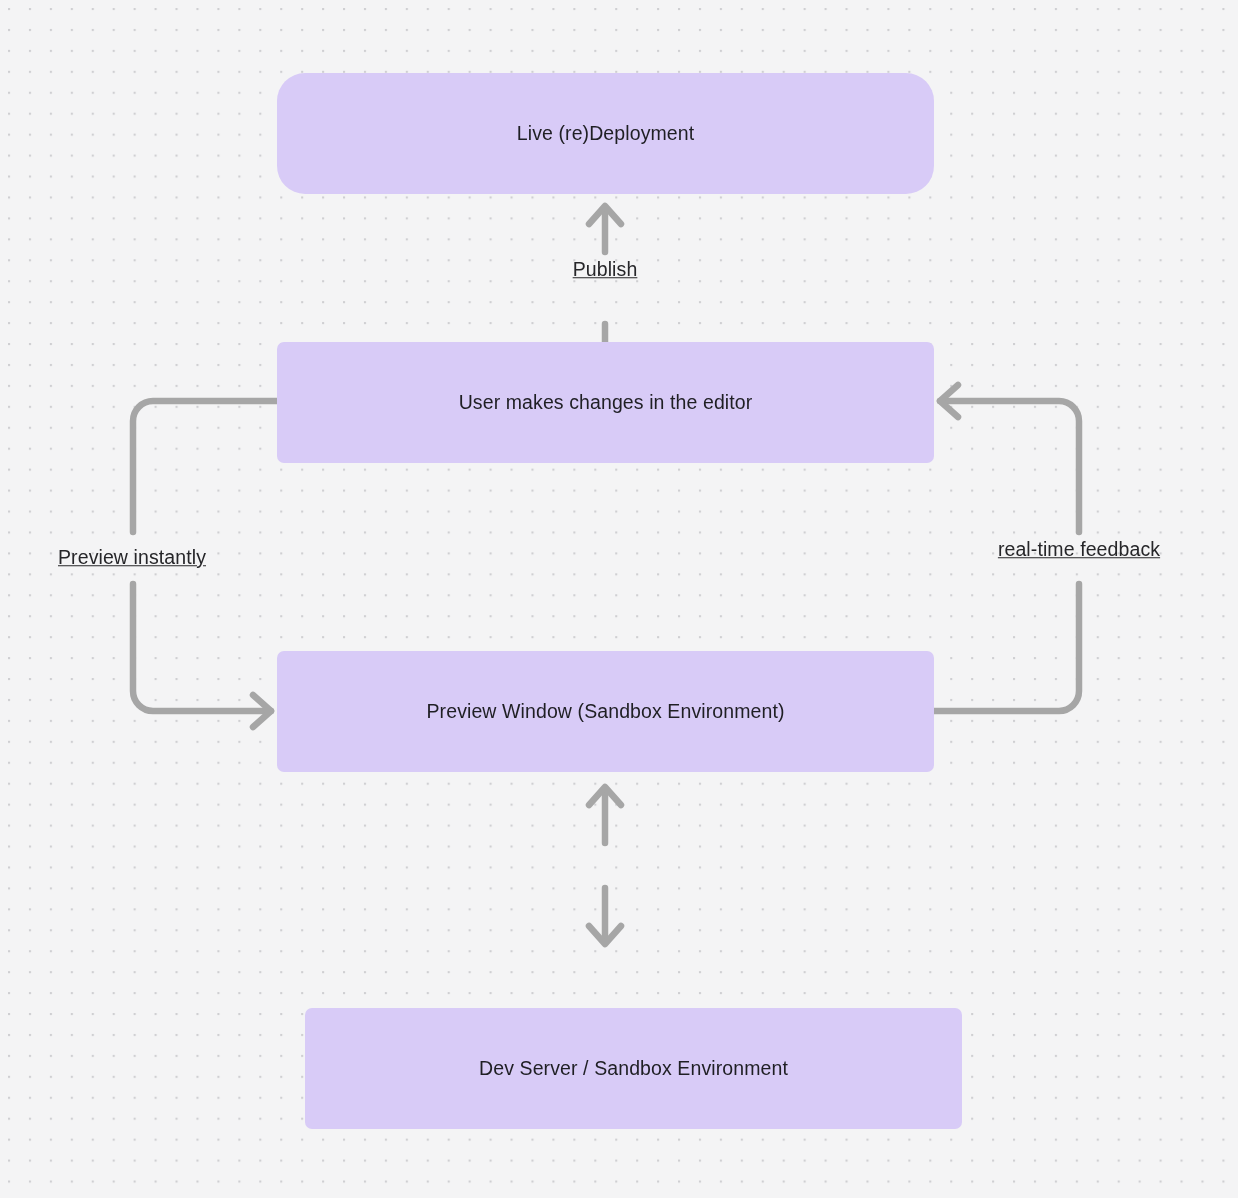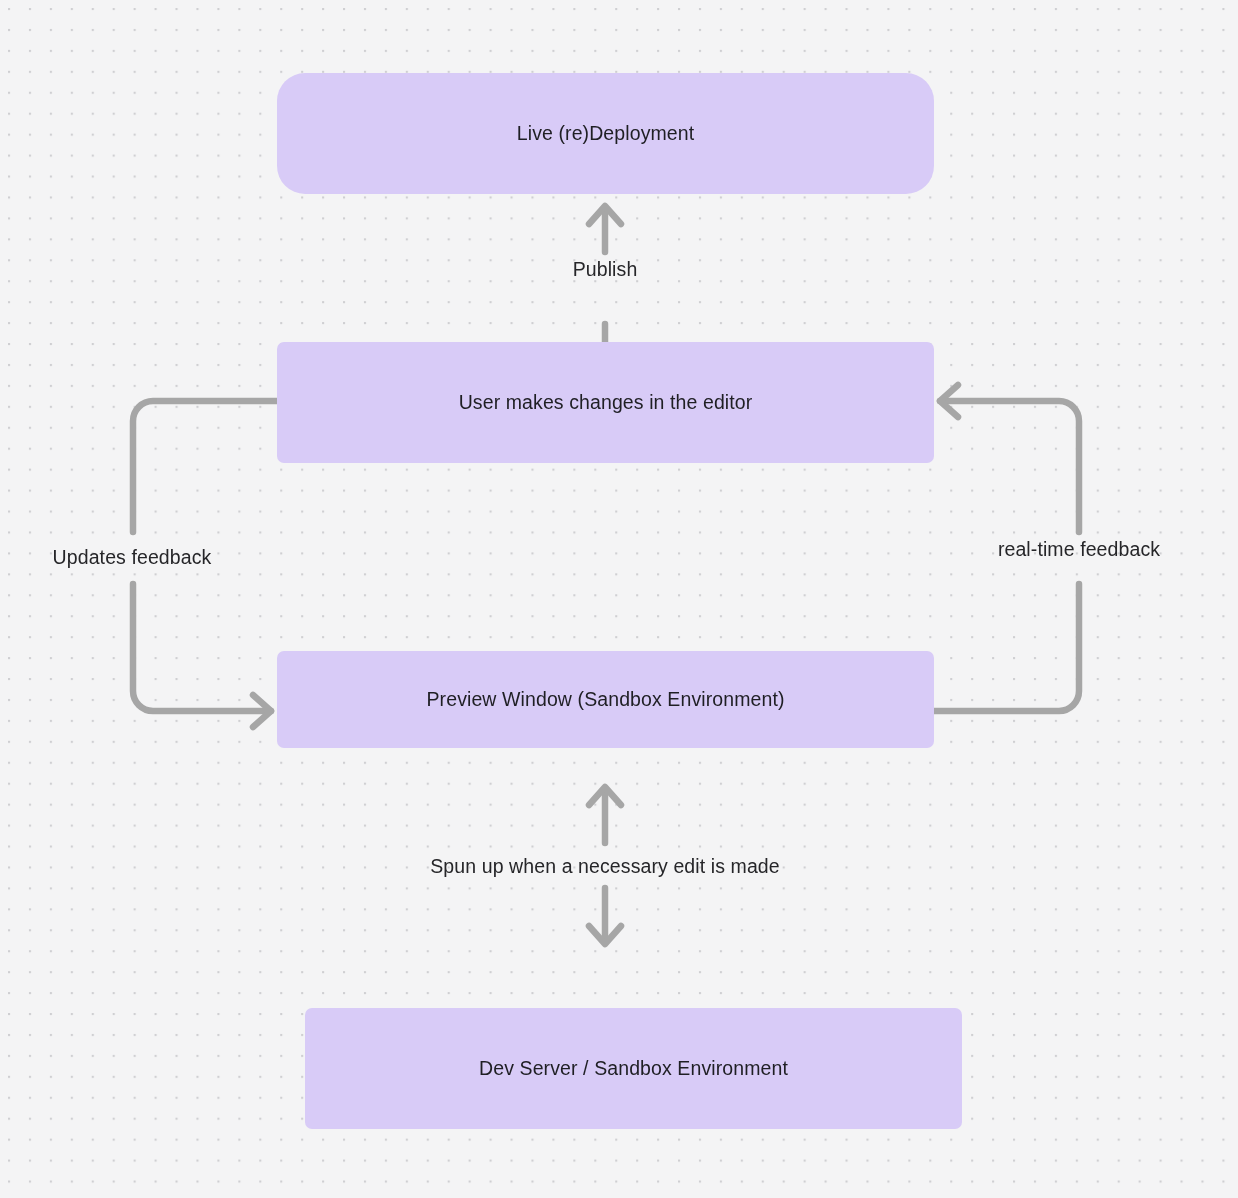--- a/index.html
+++ b/index.html
@@ -47,20 +47,21 @@
   .edge-label {
     position: absolute;
     color: #262629;
     font-size: 19.5px;
     line-height: 1;
     letter-spacing: 0.1px;
     white-space: nowrap;
     font-family: "Liberation Sans", sans-serif;
     transform: translate(-50%, -50%);
     padding: 0 6px;
+    text-decoration: underline;
   }
 </style>
 </head>
 <body>
 
 <div id="canvas">
 
   <svg id="wires" viewBox="0 0 1238 1198" width="1238" height="1198">
     <g fill="none" stroke="#a6a6a6" stroke-width="6.5" stroke-linecap="round" stroke-linejoin="round">
 
@@ -93,29 +94,28 @@
   </svg>
 
   <div class="node" style="left:277px; top:73px; width:657px; height:121px; background:#d8cbf7;border-radius:28px;">
     <span>Live (re)Deployment</span>
   </div>
 
   <div class="node" style="left:277px; top:342px; width:657px; height:121px; background:#d8cbf7;justify-content:center;">
     <span>User makes changes in the editor</span>
   </div>
 
-  <div class="node" style="left:277px; top:651px; width:657px; height:97px; background:#d8cbf7;">
+  <div class="node" style="left:277px; top:651px; width:657px; height:121px; background:#d8cbf7;">
     <span>Preview Window (Sandbox Environment)</span>
   </div>
 
   <div class="node" style="left:277px; top:1008px; width:657px; height:121px; background:#d8cbf7;margin-left:28px;">
     <span>Dev Server / Sandbox Environment</span>
   </div>
 
   <div class="edge-label" style="left:605px; top:270px;">Publish</div>
 
-  <div class="edge-label" style="left:132px; top:558px;">Updates feedback</div>
+  <div class="edge-label" style="left:132px; top:558px;">Preview instantly</div>
 
   <div class="edge-label" style="left:1079px; top:550px;">real-time feedback</div>
 
-  <div class="edge-label" style="left:605px; top:867px;">Spun up when a necessary edit is made</div>
 
 </div>
 
 </body></html>

